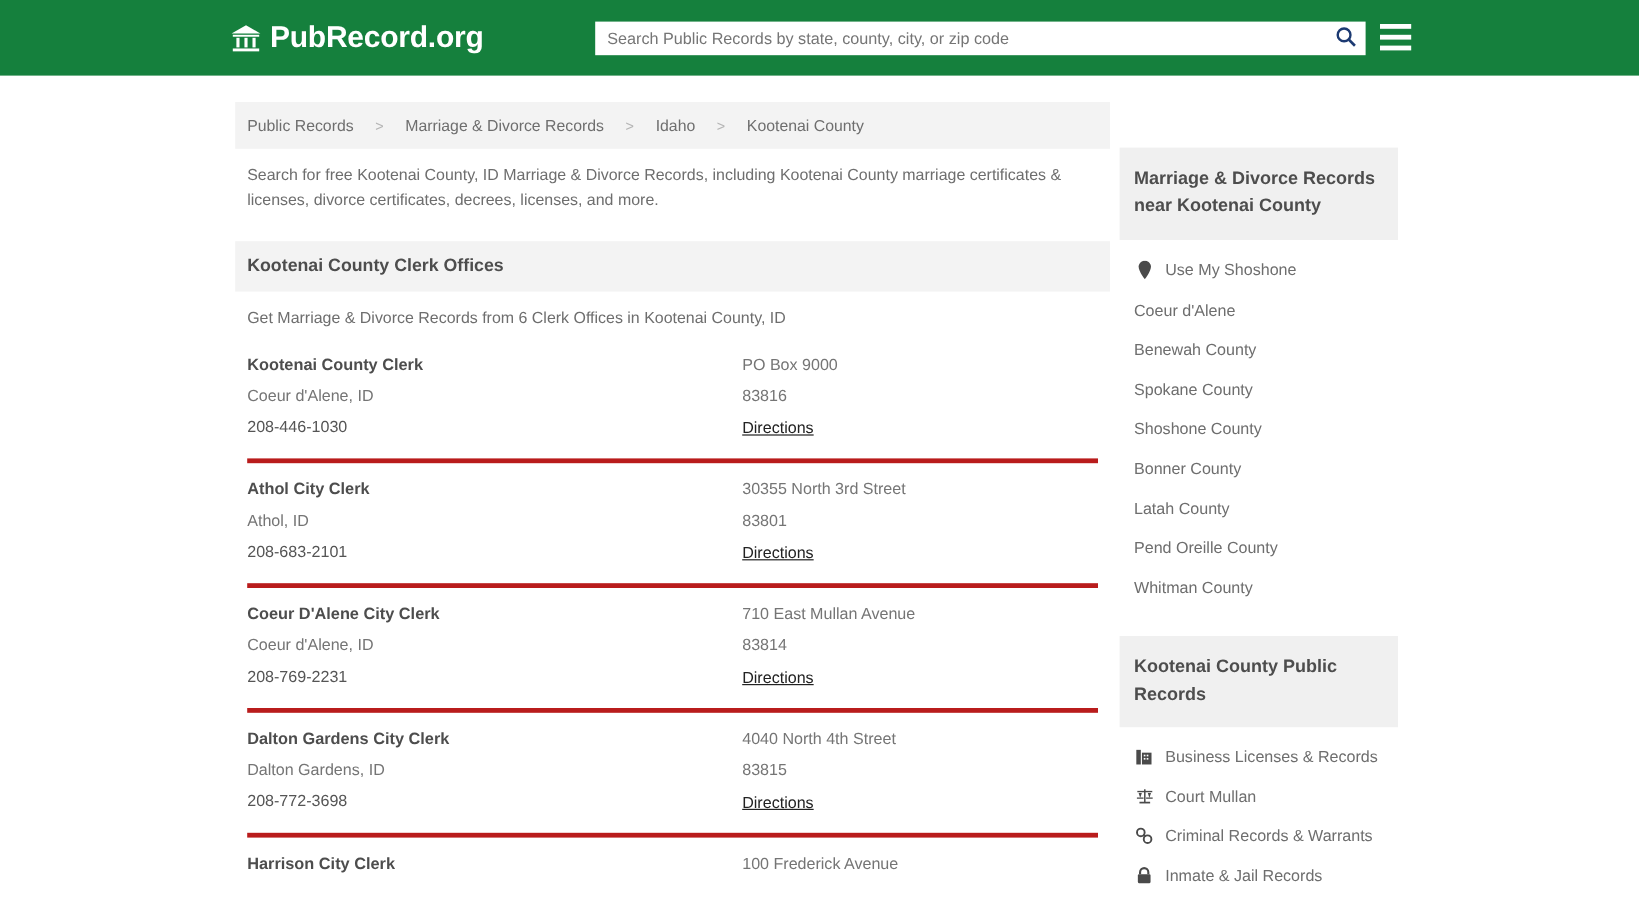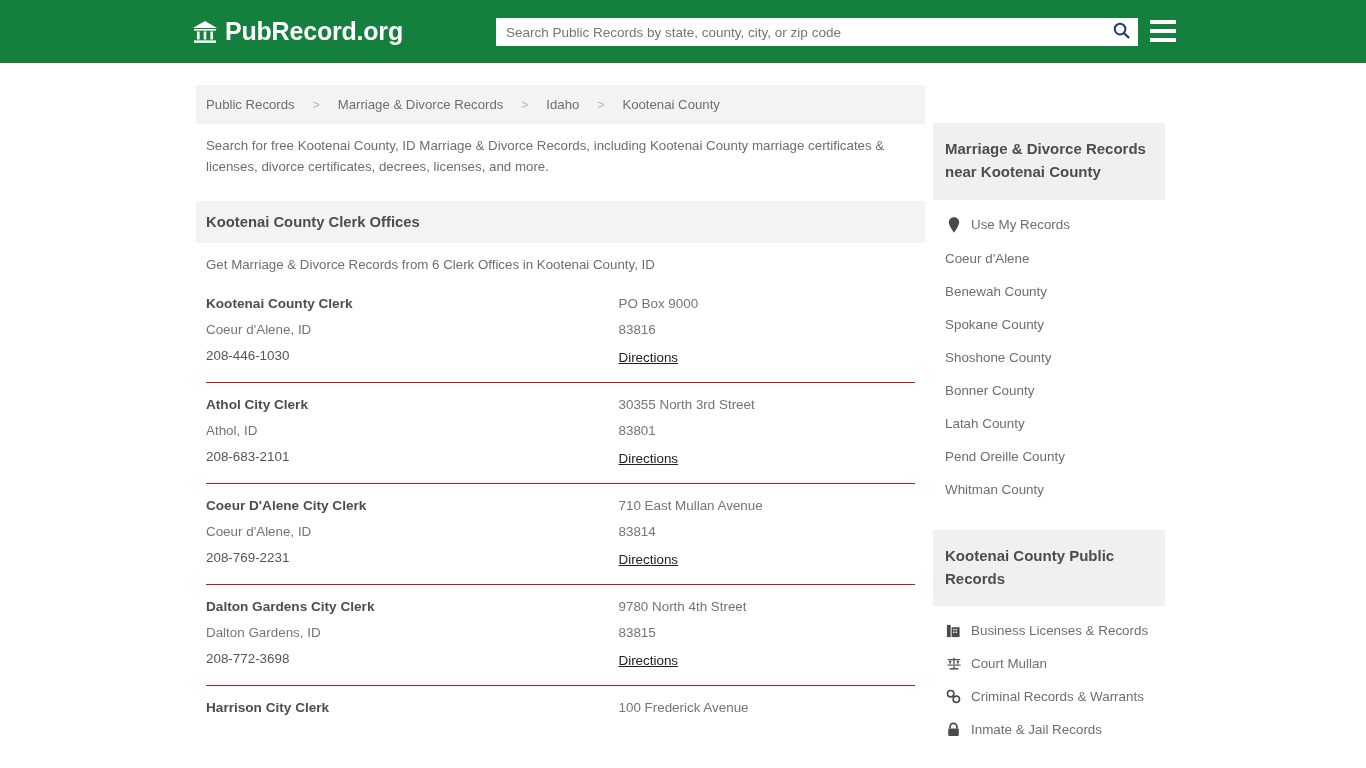--- a/index.html
+++ b/index.html
@@ -151,21 +151,21 @@
     padding: 14px 10px 10px 10px;
     font-size: 13.3px;
     color: #6e6e6e;
   }
 
   
   .office-list { padding: 0 10px; }
   .office-row {
     display: flex;
     padding: 14px 0 16px 0;
-    border-bottom: 1px solid #b91c1c;
+    border-bottom: 4px solid #b91c1c;
   }
   .office-row:last-child { border-bottom: none; }
   .office-col { width: 50%; }
   .office-col.right { padding-left: 58px; }
   .office-name {
     font-size: 13.6px;
     font-weight: bold;
     color: #4d4d4d;
     margin-bottom: 11px;
   }
@@ -312,21 +312,21 @@
         </div>
       </div>
 
       <div class="office-row">
         <div class="office-col left">
           <div class="office-name">Dalton Gardens City Clerk</div>
           <div class="office-line">Dalton Gardens, ID</div>
           <div class="office-phone">208-772-3698</div>
         </div>
         <div class="office-col right">
-          <div class="office-line">9780 North 4th Street</div>
+          <div class="office-line">4040 North 4th Street</div>
           <div class="office-line">83815</div>
           <a class="directions-link" href="#">Directions</a>
         </div>
       </div>
 
       <div class="office-row">
         <div class="office-col left">
           <div class="office-name">Harrison City Clerk</div>
 
         </div>
@@ -343,21 +343,21 @@
 
     <div class="panel-head">Marriage &amp; Divorce Records near Kootenai County</div>
     <div class="panel-links">
 
       <a class="panel-link" href="#">
         <span class="ico">
           <svg viewBox="0 0 14 18" width="12" height="16" aria-hidden="true">
             <path d="M7 0C3.7 0 1 2.6 1 5.9C1 10.3 7 18 7 18s6-7.7 6-12.1C13 2.6 10.3 0 7 0z" fill="#4a4a4a"></path>
           </svg>
         </span>
-        <span>Use My Records</span>
+        <span>Use My Shoshone</span>
       </a>
 
       <a class="panel-link" href="#">
         <span>Coeur d'Alene</span>
       </a>
       <a class="panel-link" href="#">
         <span>Benewah County</span>
       </a>
       <a class="panel-link" href="#">
         <span>Spokane County</span>

